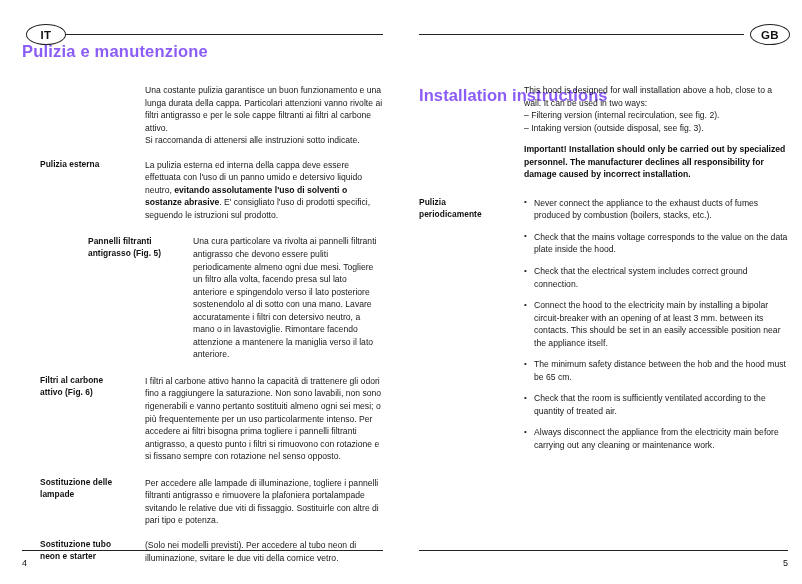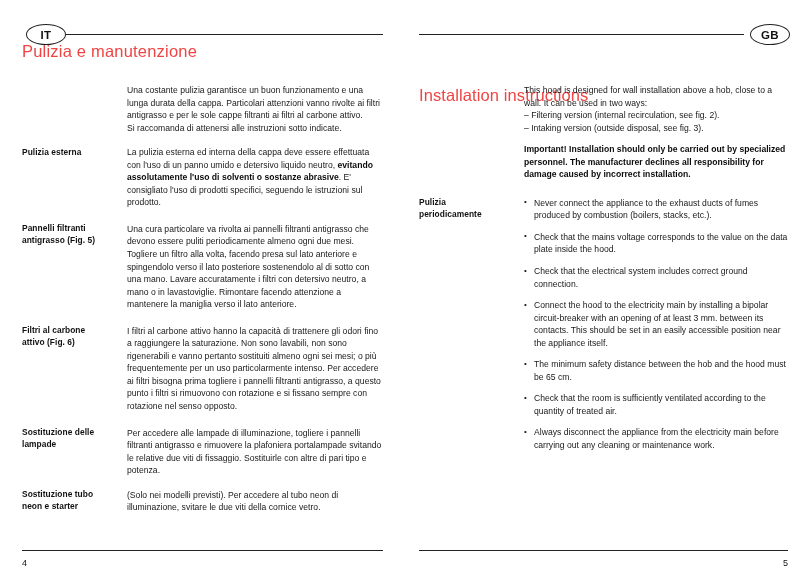--- a/index.html
+++ b/index.html
@@ -65,31 +65,31 @@
     color: #111;
   }
   .badge-it { left: 4px; }
   .badge-gb { right: -2px; }
 
   .page-title {
     position: absolute;
     top: 42px;
     left: 0;
     font-size: 16.5px;
-    font-weight: normal;
+    font-weight: bold;
     letter-spacing: .2px;
-    color: #ef4444;
+    color: #8b5cf6;
   }
   .page-right .page-title { letter-spacing: .1px; margin-top: 44px; }
 
   
   .content {
     position: absolute;
     top: 84px;
-    left: 22px;
+    left: 40px;
     right: 18px;
   }
   .page-right .content { left: 18px; right: 14px; }
 
   .row {
     display: flex;
     align-items: flex-start;
     margin-bottom: 12px;
   }
   .label-col {
@@ -181,21 +181,21 @@
         </div>
       </div>
 
       <div class="row" style="">
         <div class="label-col">Pulizia esterna</div>
         <div class="text-col">
           <p><span>La pulizia esterna ed interna della cappa deve essere effettuata con l'uso di un panno umido e detersivo liquido neutro, </span><b>evitando assolutamente l'uso di solventi o sostanze abrasive</b><span>. E' consigliato l'uso di prodotti specifici, seguendo le istruzioni sul prodotto.</span></p>
         </div>
       </div>
 
-      <div class="row" style="margin-top:14px;">
+      <div class="row" style="margin-top:14px;margin-left:48px;">
         <div class="label-col">
           <div>Pannelli filtranti</div>
           <div>antigrasso (Fig. 5)</div>
         </div>
         <div class="text-col">
           <p>Una cura particolare va rivolta ai pannelli filtranti antigrasso che devono essere puliti periodicamente almeno ogni due mesi. Togliere un filtro alla volta, facendo presa sul lato anteriore e spingendolo verso il lato posteriore sostenendolo al di sotto con una mano. Lavare accuratamente i filtri con detersivo neutro, a mano o in lavastoviglie. Rimontare facendo attenzione a mantenere la maniglia verso il lato anteriore.</p>
         </div>
       </div>
 
       <div class="row" style="margin-top:14px;">

